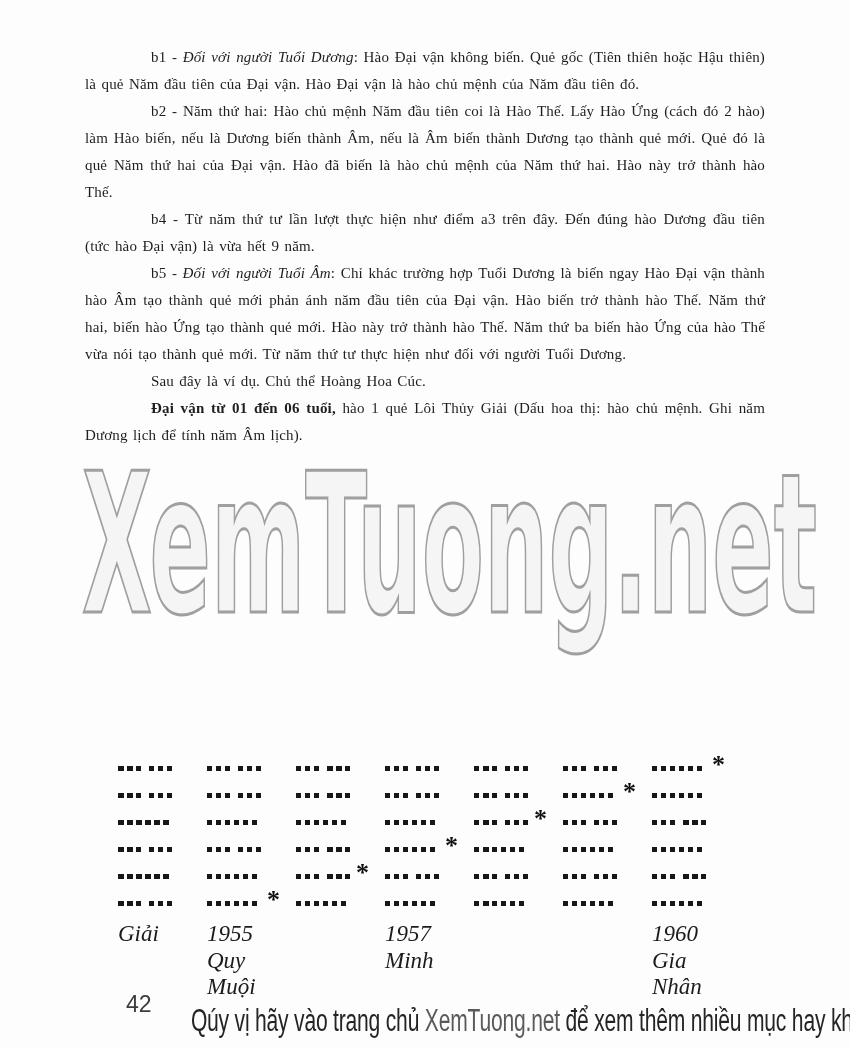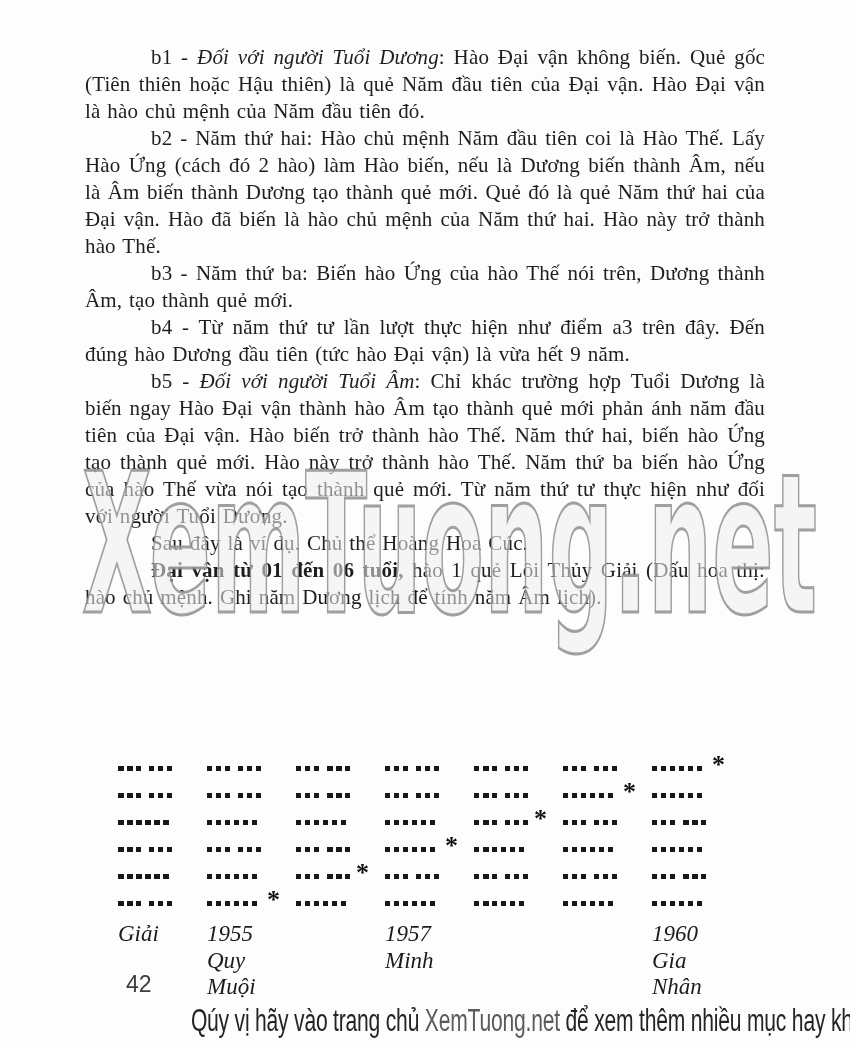--- a/index.html
+++ b/index.html
@@ -19,21 +19,21 @@
   }
   
   .content{
     position:relative;z-index:1;
     padding:44px 85px 0 85px;
   }
   .content p{
     margin:0;
     text-indent:66px;
     text-align:justify;
-    font-size:21px;
+    font-size:15px;
     line-height:27px;
     letter-spacing:0.15px;
     word-spacing:1.5px;
   }
   .content p i{font-style:italic;}
   .content p b{font-weight:bold;}
   
   .hex-table{
     position:absolute;left:0;top:755px;
     z-index:1;
@@ -57,21 +57,21 @@
     color:#111;
   }
   .hex-labels{
     margin-top:4px;
     font-size:23px;line-height:26.5px;
     color:#1b1b1b;
     font-style:italic;
   }
   
   .page-number{
-    position:absolute;left:126px;top:971px;z-index:1;
+    position:absolute;left:126px;top:991px;z-index:1;
     font-family:"Liberation Sans",sans-serif;
     font-size:23px;color:#3d3d3d;
   }
   .footer{
     position:absolute;left:0;top:1002px;width:850px;
     text-align:center;z-index:3;
   }
   .footer-inner{
     display:inline-block;
     white-space:nowrap;
@@ -89,21 +89,20 @@
 
 <div class="page">
 
   <svg class="watermark" viewBox="0 0 780 215" aria-hidden="true">
     <text x="12" y="164" font-family="DejaVu Sans, sans-serif" font-weight="bold" font-size="195" textLength="735" lengthAdjust="spacingAndGlyphs" fill="rgba(239,239,239,0.55)" stroke="rgba(143,143,143,0.85)" stroke-width="3">XemTuong.net</text>
   </svg>
 
   <div class="content">
     <p><span>b1 - </span><i>Đối với người Tuổi Dương</i><span>: Hào Đại vận không biến. Quẻ gốc (Tiên thiên hoặc Hậu thiên) là quẻ Năm đầu tiên của Đại vận. Hào Đại vận là hào chủ mệnh của Năm đầu tiên đó.</span></p>
     <p>b2 - Năm thứ hai: Hào chủ mệnh Năm đầu tiên coi là Hào Thế. Lấy Hào Ứng (cách đó 2 hào) làm Hào biến, nếu là Dương biến thành Âm, nếu là Âm biến thành Dương tạo thành quẻ mới. Quẻ đó là quẻ Năm thứ hai của Đại vận. Hào đã biến là hào chủ mệnh của Năm thứ hai. Hào này trở thành hào Thế.</p>
-    <p>b3 - Năm thứ ba: Biến hào Ứng của hào Thế nói trên, Dương thành Âm, tạo thành quẻ mới.</p>
     <p>b4 - Từ năm thứ tư lần lượt thực hiện như điểm a3 trên đây. Đến đúng hào Dương đầu tiên (tức hào Đại vận) là vừa hết 9 năm.</p>
     <p><span>b5 - </span><i>Đối với người Tuổi Âm</i><span>: Chỉ khác trường hợp Tuổi Dương là biến ngay Hào Đại vận thành hào Âm tạo thành quẻ mới phản ánh năm đầu tiên của Đại vận. Hào biến trở thành hào Thế. Năm thứ hai, biến hào Ứng tạo thành quẻ mới. Hào này trở thành hào Thế. Năm thứ ba biến hào Ứng của hào Thế vừa nói tạo thành quẻ mới. Từ năm thứ tư thực hiện như đối với người Tuổi Dương.</span></p>
     <p>Sau đây là ví dụ. Chủ thể Hoàng Hoa Cúc.</p>
     <p><b>Đại vận từ 01 đến 06 tuổi,</b><span> hào 1 quẻ Lôi Thủy Giải (Dấu hoa thị: hào chủ mệnh. Ghi năm Dương lịch để tính năm Âm lịch).</span></p>
   </div>
 
   <div class="hex-table">
       <div class="hex-col">
         <div class="hex-cell">
           <div class="hl broken">

